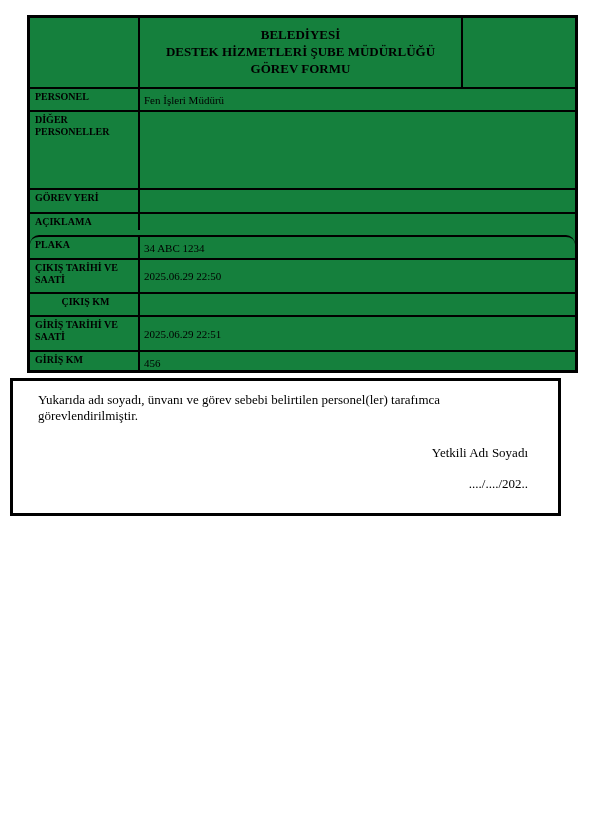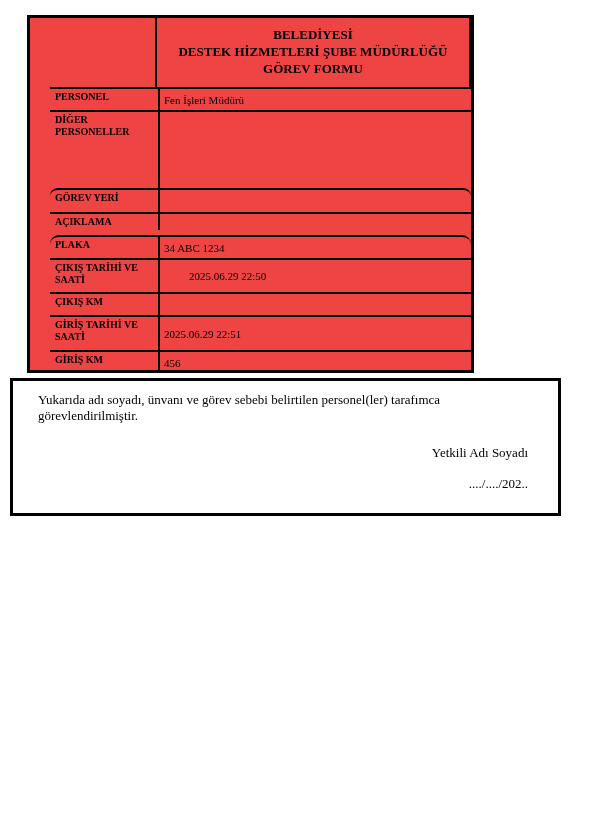--- a/index.html
+++ b/index.html
@@ -14,24 +14,23 @@
   .page {
     position: absolute;
     left: 0; top: 0;
     width: 606px; height: 840px;
     background: #ffffff;
   }
   
   .form-table {
     position: absolute;
     left: 27px; top: 15px;
-    width: 447px; height: 358px;
+    width: 551px; height: 358px;
     border: 3px solid #000000;
-    background: #ef4444;
-    padding-left: 20px;
+    background: #15803d;
   }
   .hdr-row {
     display: flex;
     height: 69px;           
     width: 100%;
   }
   .hdr-cell-left {
     width: 110px;
     border-right: 2px solid #000000;
   }
@@ -50,25 +49,25 @@
   }
   .hdr-cell-right { flex: 1; }
 
   .form-row {
     display: flex;
     width: 100%;
     border-top: 2px solid #000000;
   }
   .row-personel      { height: 23px; }
   .row-diger         { height: 78px; }
-  .row-gorev-yeri    { height: 24px; border-radius: 8px; }
+  .row-gorev-yeri    { height: 24px; }
   .row-aciklama      { height: 23px; flex-direction: column; }
   .row-plaka         { height: 23px; border-radius: 9px; }
-  .row-cikis-tarihi  { height: 34px; gap: 25px; }
-  .row-cikis-km      { height: 23px; }
+  .row-cikis-tarihi  { height: 34px; }
+  .row-cikis-km      { height: 23px; text-align: center; }
   .row-giris-tarihi  { height: 35px; justify-content: flex-end; }
   .row-giris-km      { height: 23px; }
 
   .label-cell {
     width: 110px;
     border-right: 2px solid #000000;
     font-weight: bold;
     font-size: 10px;
     line-height: 1.15;
     padding: 2px 2px 2px 5px;

